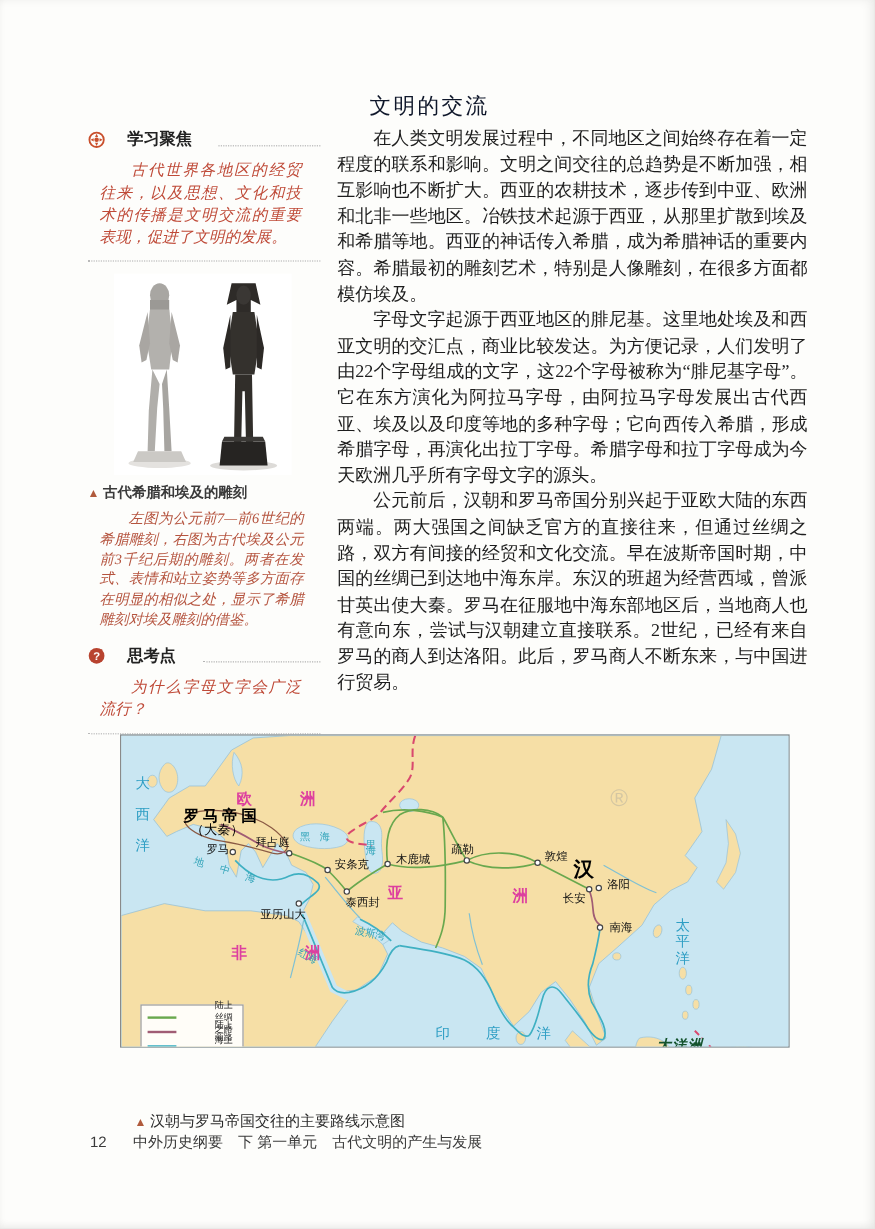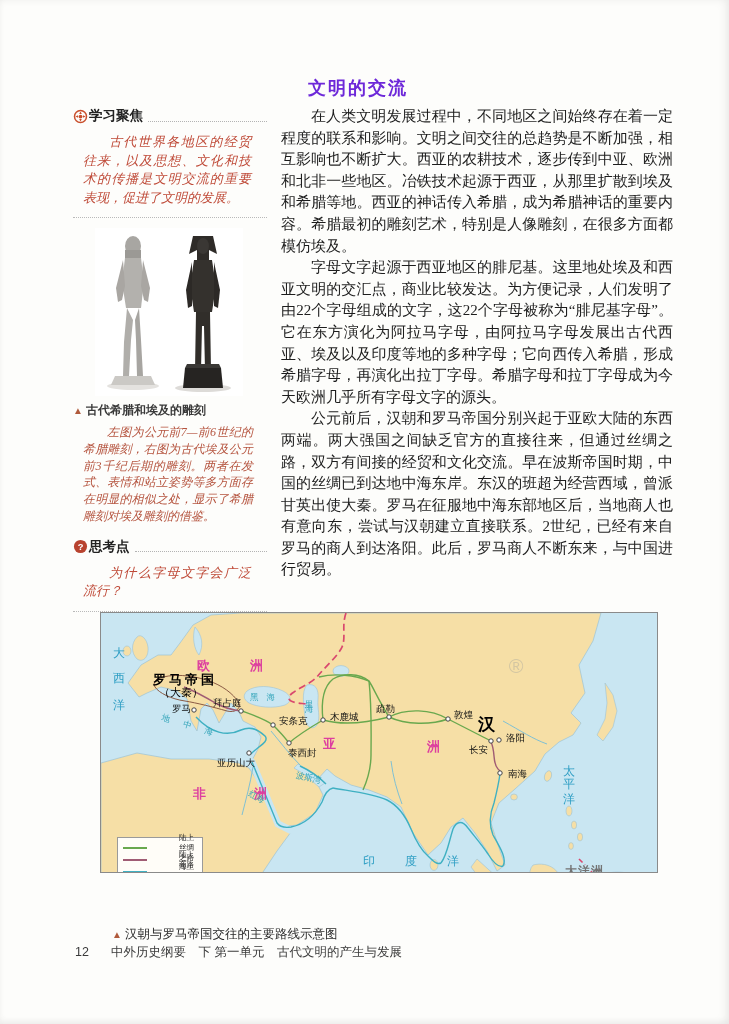--- a/index.html
+++ b/index.html
@@ -5,28 +5,28 @@
   * { margin:0; padding:0; box-sizing:border-box; }
   html,body { background:#e8e8e6; }
   .page {
     position:relative; width:729px; height:1024px; margin:0 auto;
     background:#fdfdfb; overflow:hidden;
     font-family:"Liberation Serif", serif; color:#222;
     box-shadow:inset -4px 0 8px rgba(0,0,0,.06), inset 0 -3px 6px rgba(0,0,0,.04);
   }
   
   .headline { position:absolute; left:308px; top:76px; font-family:"Liberation Sans",sans-serif;
-    font-size:18px; font-weight:bold; color:#6d28d9; letter-spacing:2px; }
+    font-size:18px; font-weight:normal; color:#0f172a; letter-spacing:2px; }
   
   .bodycol { position:absolute; left:281px; top:106px; width:392px;
     font-size:15px; line-height:21.6px; text-align:justify; color:#1d1d1d; }
   .bodycol p { text-indent:2em; }
   
   .sidebar { position:absolute; left:73px; top:106px; width:194px; }
-  .sb-head { display:flex; align-items:center; gap:1px; height:20px;justify-content:center; }
+  .sb-head { display:flex; align-items:center; gap:18px; height:20px;justify-content:center; }
   .sb-head .ttl { font-family:"Liberation Sans",sans-serif; font-size:13.5px; font-weight:bold; color:#222; }
   .sb-head .leader { flex:1; border-bottom:1.5px dotted #b3b3b3; height:55%; margin-left:4px; }
   .sb-red { margin:7px 0 0 10px; width:168px; font-size:13px; line-height:18.5px;
     font-style:italic; color:#bf4a38; text-align:justify; }
   .sb-red.indent { text-indent:2em; }
   .dotted-rule { border-bottom:1.5px dotted #b9b9b9; margin-top:10px; }
   .fig { margin:10px 0 0 22px; width:148px; height:168px; background:#fff; }
   .fig-cap { margin-top:6px; font-family:"Liberation Sans",sans-serif; font-size:12px; font-weight:bold; color:#3a3a3a; }
   .tri { color:#b05a3c; font-size:10px; margin-right:3px; }
   .fig-note { margin:5px 0 0 10px; width:170px; font-size:12px; line-height:16.8px;
@@ -229,21 +229,21 @@
         <circle cx="390" cy="128" r="2.2"></circle>
           <circle cx="398" cy="127" r="2.2"></circle>
         <circle cx="399" cy="160" r="2.2"></circle>
       </g>
     </svg>
 
     <div class="mlabel cont" style="left:96px;top:46px;letter-spacing:40px;">欧洲</div>
     <div class="mlabel cont" style="left:222px;top:124px;">亚</div>
     <div class="mlabel cont" style="left:326px;top:127px;">洲</div>
     <div class="mlabel cont" style="left:72px;top:174px;letter-spacing:48px;margin-left:20px;">非洲</div>
-    <div class="mlabel cont" style="left:464px;top:252px;color:#737373;font-size:12px;letter-spacing:1px;">大洋洲</div>
+    <div class="mlabel cont" style="left:446px;top:252px;color:#14532d;font-size:12px;letter-spacing:1px;font-style:italic;">大洋洲</div>
 
     <div class="mlabel ocean vert" style="left:12px;top:24px;letter-spacing:26px;">大西洋</div>
     <div class="mlabel ocean vert" style="left:462px;top:142px;letter-spacing:14px;">太平洋</div>
     <div class="mlabel ocean" style="left:226px;top:242px;letter-spacing:30px;padding-left:36px;">印度洋</div>
 
     <div class="mlabel sea" style="left:62px;top:100px;letter-spacing:14px;transform:rotate(17deg);transform-origin:left top;">地中海</div>
     <div class="mlabel sea" style="left:149px;top:80px;letter-spacing:8px;">黑海</div>
     <div class="mlabel sea vert" style="left:204px;top:80px;letter-spacing:5px;">里海</div>
     <div class="mlabel sea" style="left:150px;top:176px;transform:rotate(28deg);transform-origin:left top;">红海</div>
     <div class="mlabel sea" style="left:196px;top:158px;transform:rotate(12deg);transform-origin:left top;">波斯湾</div>

